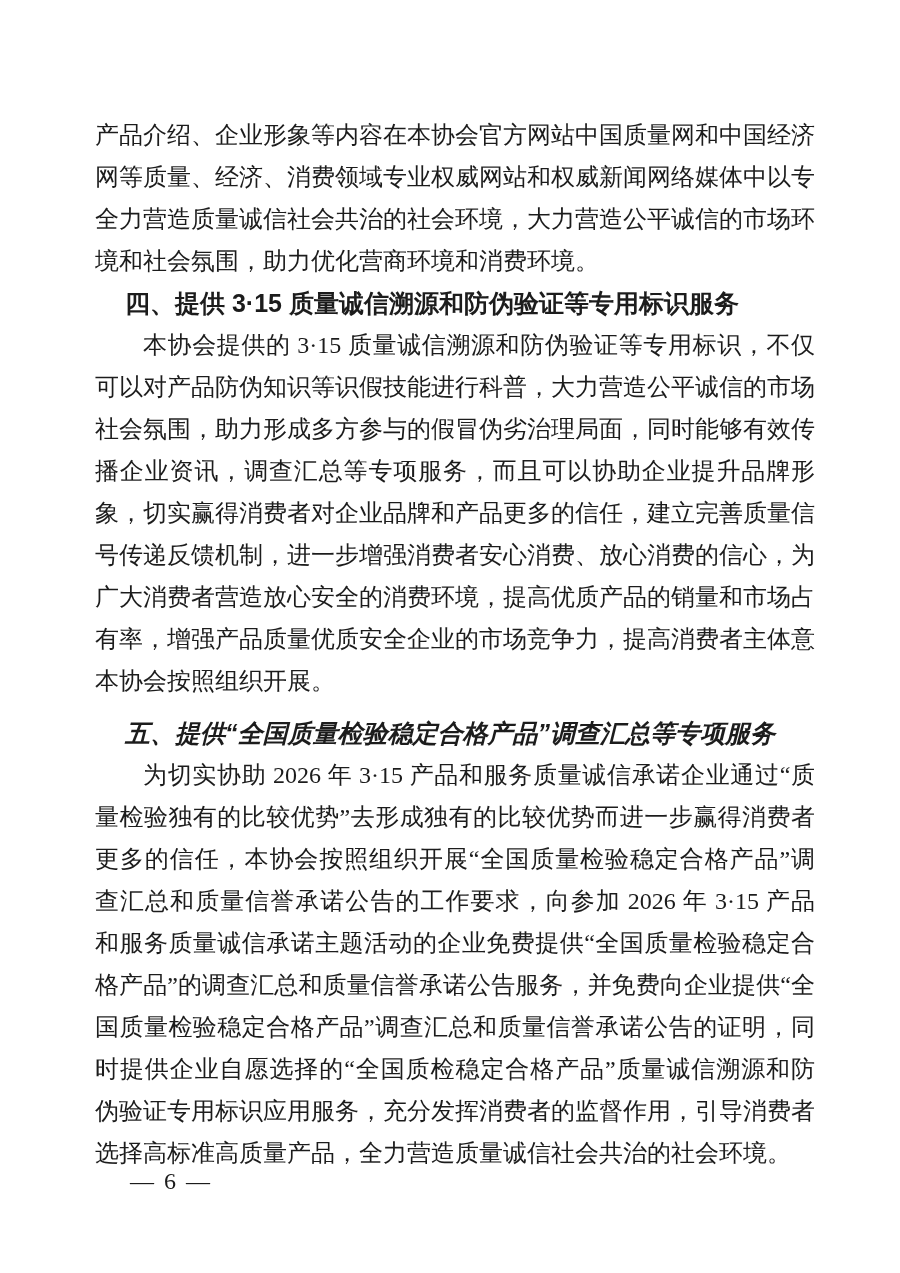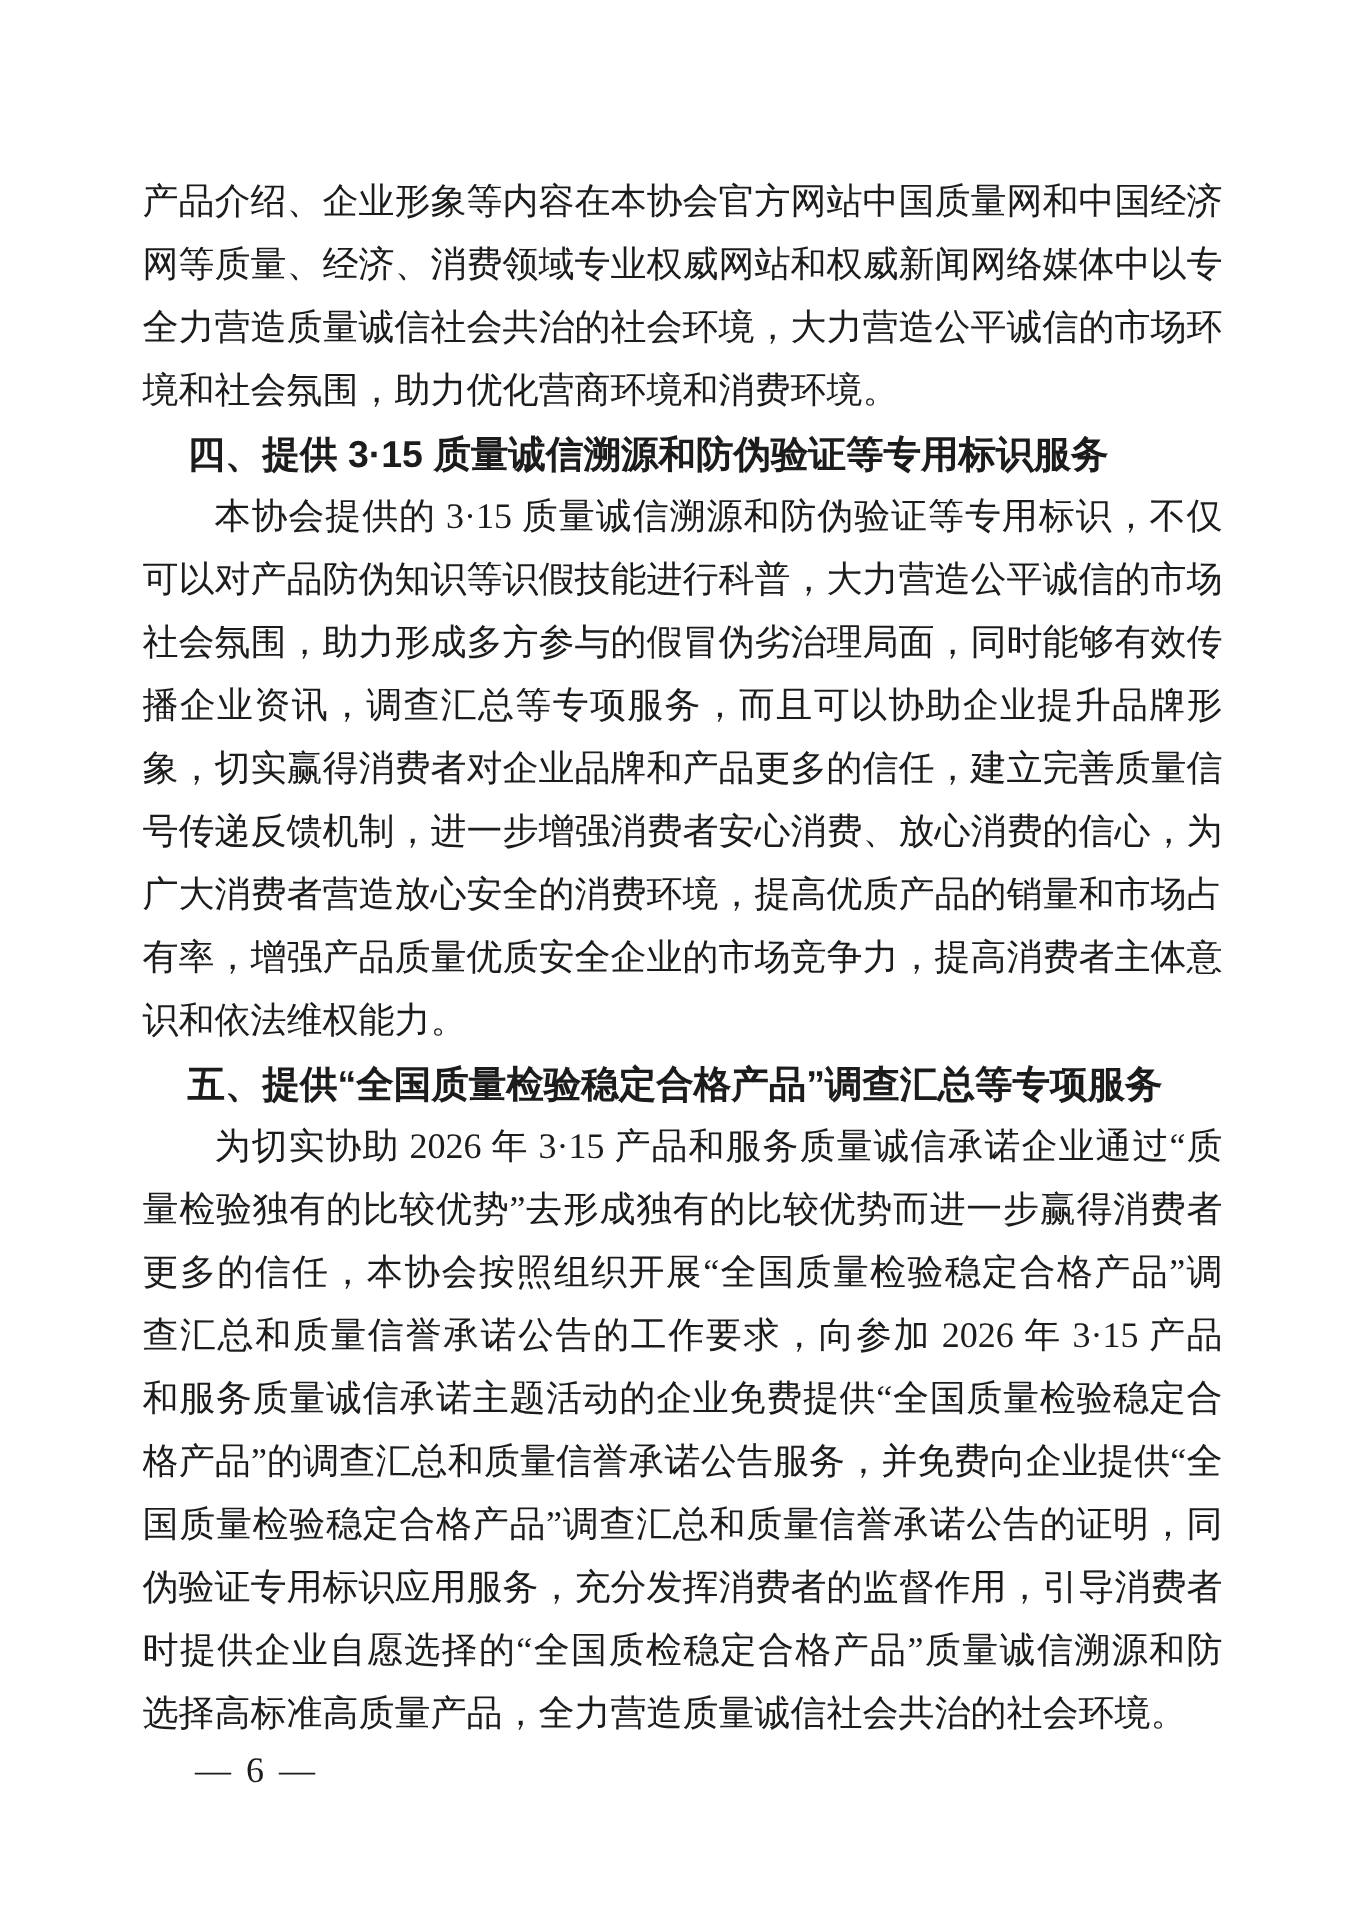--- a/index.html
+++ b/index.html
@@ -41,20 +41,22 @@
   .heading-line {
     font-family: "Liberation Sans", sans-serif;
     font-weight: 700;
     font-size: 25px;
     line-height: 42px;
     height: 42px;
     padding-left: 30px;
     white-space: nowrap;
   }
   .heading-line.spaced {
+    margin-top: 10px;
+    font-style: italic;
   }
   .page-footer {
     position: absolute;
     left: 130px;
     top: 1160px;
     font-family: "Liberation Serif", serif;
     font-size: 24px;
     line-height: 42px;
     letter-spacing: 2px;
   }
@@ -70,27 +72,27 @@
       <div class="body-line">境和社会氛围，助力优化营商环境和消费环境。</div>
       <div class="heading-line">四、提供 3·15 质量诚信溯源和防伪验证等专用标识服务</div>
       <div class="body-line fill indent">本协会提供的 3·15 质量诚信溯源和防伪验证等专用标识，不仅</div>
       <div class="body-line fill">可以对产品防伪知识等识假技能进行科普，大力营造公平诚信的市场环</div>
       <div class="body-line fill">社会氛围，助力形成多方参与的假冒伪劣治理局面，同时能够有效传</div>
       <div class="body-line fill">播企业资讯，调查汇总等专项服务，而且可以协助企业提升品牌形</div>
       <div class="body-line fill">象，切实赢得消费者对企业品牌和产品更多的信任，建立完善质量信</div>
       <div class="body-line fill">号传递反馈机制，进一步增强消费者安心消费、放心消费的信心，为</div>
       <div class="body-line fill">广大消费者营造放心安全的消费环境，提高优质产品的销量和市场占</div>
       <div class="body-line fill">有率，增强产品质量优质安全企业的市场竞争力，提高消费者主体意</div>
-      <div class="body-line">识和依法维权能力。</div>
+      <div class="body-line">本协会按照组织开展。</div>
       <div class="heading-line spaced">五、提供“全国质量检验稳定合格产品”调查汇总等专项服务</div>
       <div class="body-line fill indent">为切实协助 2026 年 3·15 产品和服务质量诚信承诺企业通过“质</div>
       <div class="body-line fill">量检验独有的比较优势”去形成独有的比较优势而进一步赢得消费者</div>
       <div class="body-line fill">更多的信任，本协会按照组织开展“全国质量检验稳定合格产品”调</div>
       <div class="body-line fill">查汇总和质量信誉承诺公告的工作要求，向参加 2026 年 3·15 产品</div>
       <div class="body-line fill">和服务质量诚信承诺主题活动的企业免费提供“全国质量检验稳定合</div>
       <div class="body-line fill">格产品”的调查汇总和质量信誉承诺公告服务，并免费向企业提供“全</div>
       <div class="body-line fill">国质量检验稳定合格产品”调查汇总和质量信誉承诺公告的证明，同</div>
+      <div class="body-line fill">时提供企业自愿选择的“全国质检稳定合格产品”质量诚信溯源和防</div>
       <div class="body-line fill">伪验证专用标识应用服务，充分发挥消费者的监督作用，引导消费者</div>
-      <div class="body-line fill">时提供企业自愿选择的“全国质检稳定合格产品”质量诚信溯源和防</div>
       <div class="body-line">选择高标准高质量产品，全力营造质量诚信社会共治的社会环境。</div>
     </div>
   <div class="page-footer">— 6 —</div>
 </div>
 
 </body></html>

